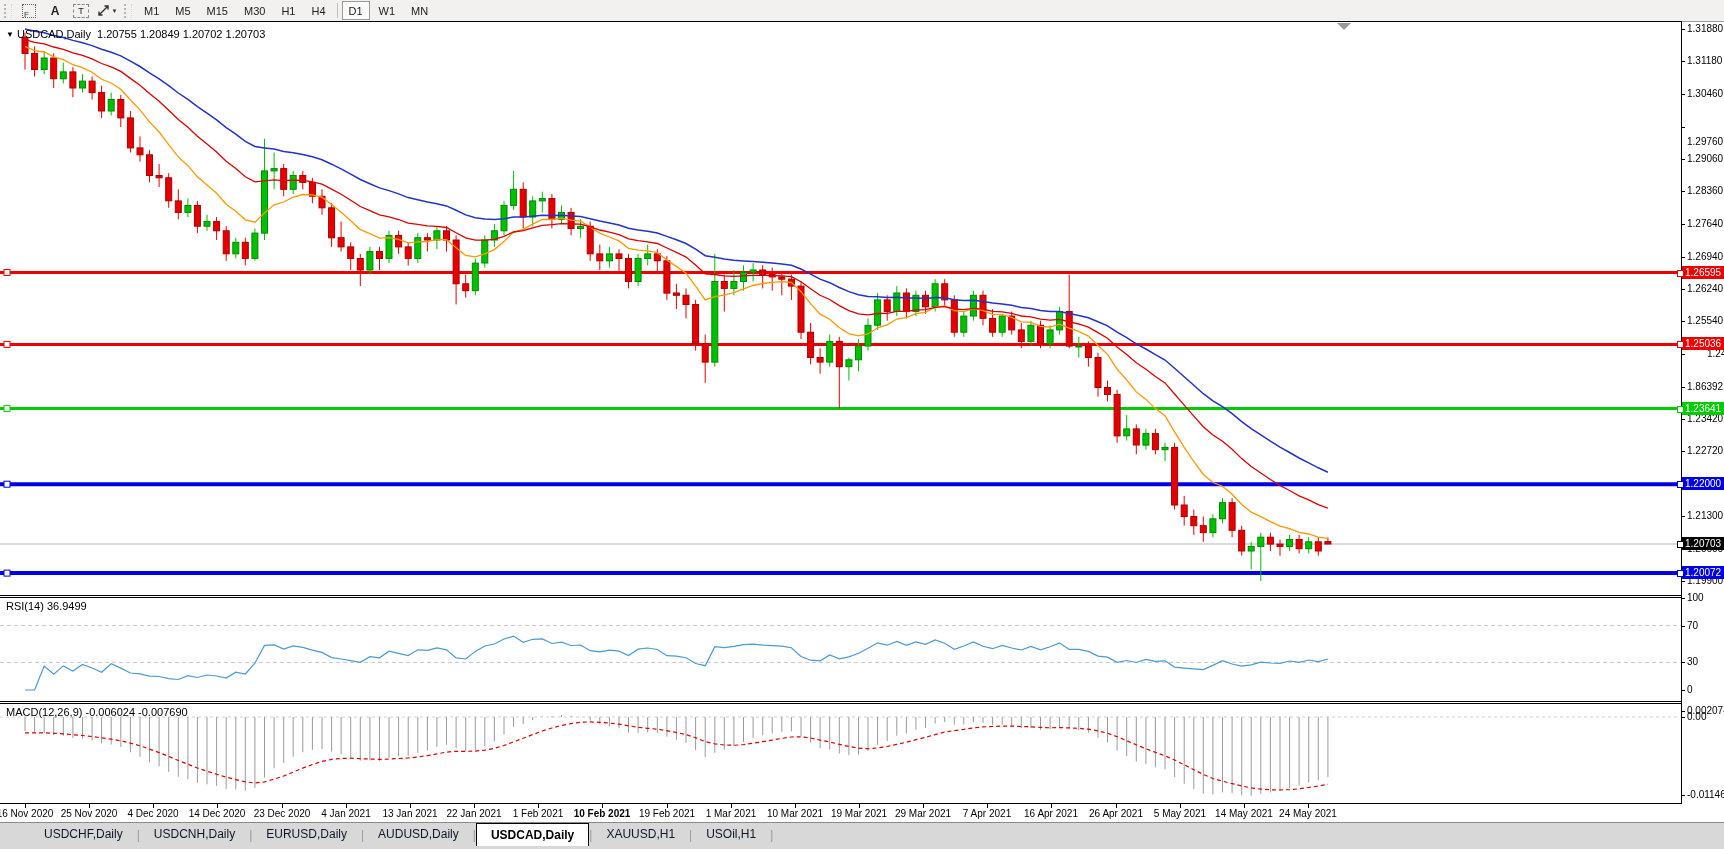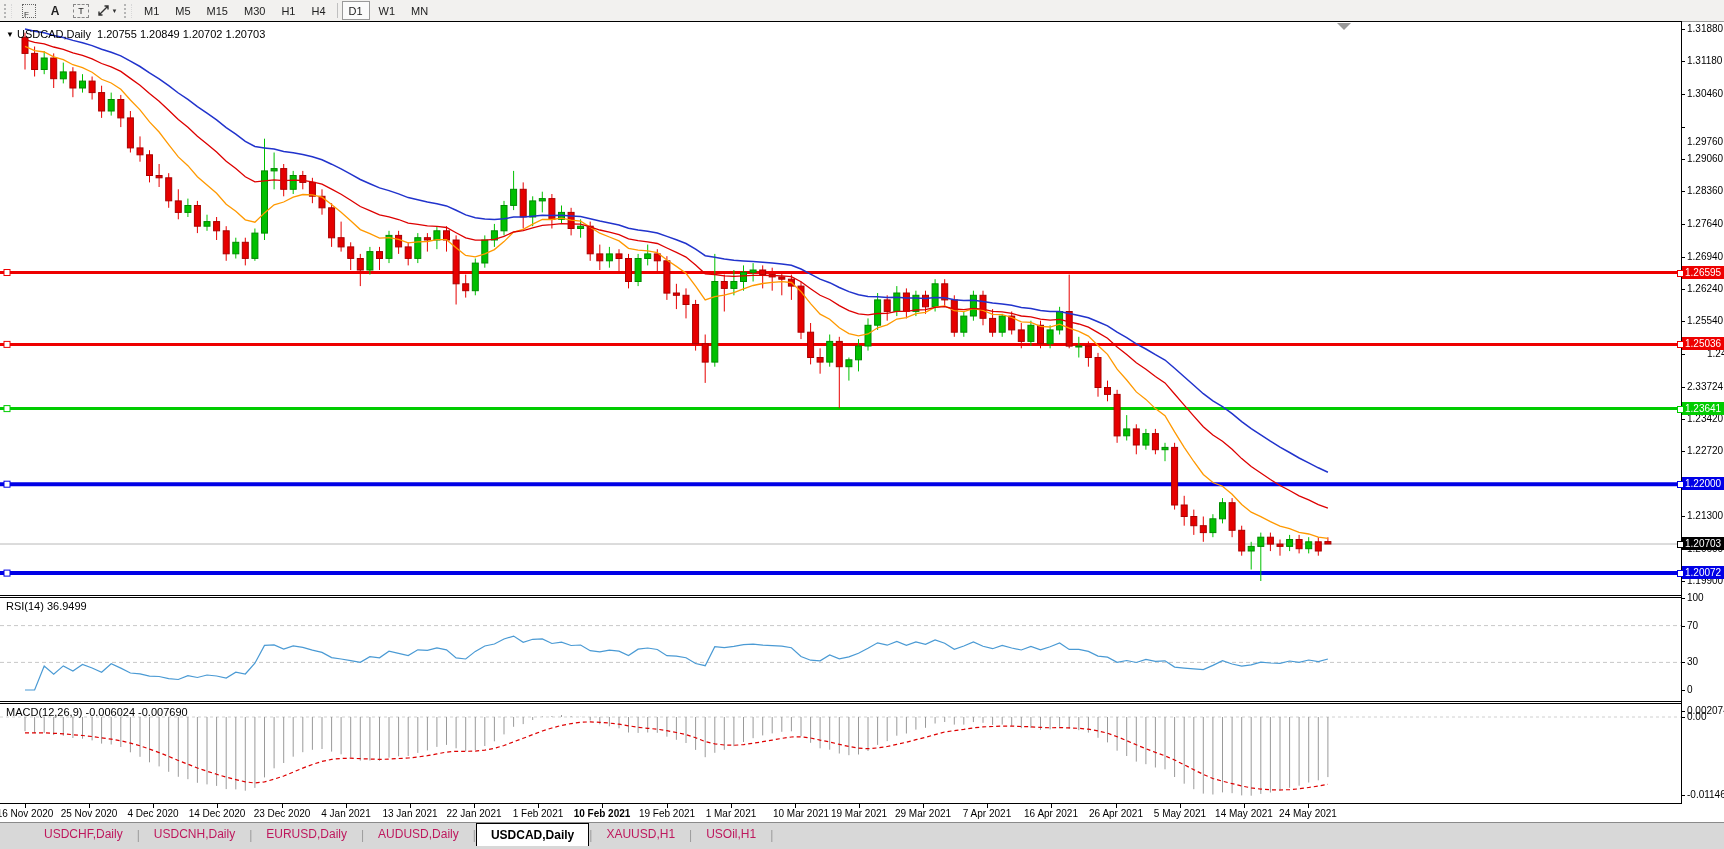--- a/index.html
+++ b/index.html
@@ -27,21 +27,21 @@
   .tick-dash{position:absolute;left:1681px;width:4px;height:1px;background:#000;}
   .ytick{position:absolute;left:1687px;font-size:10px;color:#000;white-space:nowrap;}
   .badge{position:absolute;left:1682px;width:42px;height:13px;font-size:10px;line-height:13px;color:#fff;padding-left:3px;z-index:5;}
   .badge .sq{position:absolute;left:-5px;top:4px;width:5px;height:5px;background:#fff;}
   
   #date-axis{position:absolute;left:0;top:804px;width:1682px;height:18px;background:#fff;}
   .dtick{position:absolute;top:0;width:1px;height:4px;background:#000;}
   .dlabel{position:absolute;top:4px;width:80px;margin-left:-40px;text-align:center;font-size:10px;color:#000;white-space:nowrap;}
   
   #tabbar{position:absolute;left:0;top:822px;width:1724px;height:27px;background:#d8d8d8;border-top:1px solid #8a8a8a;display:flex;align-items:flex-start;padding-left:30px;box-sizing:border-box;}
-  .tab{height:22px;display:flex;align-items:center;padding:0 14px;font-size:12px;color:#be185d;background:transparent;}
+  .tab{height:22px;display:flex;align-items:center;padding:0 14px;font-size:12px;color:#0f172a;background:transparent;}
   .tab.active{background:#fff;border:1px solid #000;border-bottom:none;color:#000;font-weight:bold;height:22px;}
   .tabsep{color:#9a9a9a;font-size:12px;align-self:center;margin-top:-3px;}
 </style>
 </head>
 <body>
 
 <div id="screen">
 
   <div id="toolbar">
     <div class="grip"></div>
@@ -544,21 +544,21 @@
       <div class="ytick" style="top: 218px;">1.27640</div>
       <div class="tick-dash" style="top: 257px;"></div>
       <div class="ytick" style="top: 251px;">1.26940</div>
       <div class="tick-dash" style="top: 289px;"></div>
       <div class="ytick" style="top: 283px;">1.26240</div>
       <div class="tick-dash" style="top: 321px;"></div>
       <div class="ytick" style="top: 315px;">1.25540</div>
       <div class="tick-dash" style="top: 354px;"></div>
       <div class="ytick" style="top: 348px; margin-left: 20px;">1.24820</div>
       <div class="tick-dash" style="top: 387px;"></div>
-      <div class="ytick" style="top: 381px;">2.33724</div>
+      <div class="ytick" style="top: 381px;">1.86392</div>
       <div class="tick-dash" style="top: 419px;"></div>
       <div class="ytick" style="top: 413px;">1.23420</div>
       <div class="tick-dash" style="top: 451px;"></div>
       <div class="ytick" style="top: 445px;">1.22720</div>
       <div class="tick-dash" style="top: 484px;"></div>
       <div class="ytick" style="top: 478px;">1.22000</div>
       <div class="tick-dash" style="top: 516px;"></div>
       <div class="ytick" style="top: 510px;">1.21300</div>
       <div class="tick-dash" style="top: 549px;"></div>
       <div class="ytick" style="top: 543px;">1.20600</div>
@@ -604,21 +604,21 @@
       <div class="dlabel" style="left: 474px;">22 Jan 2021</div>
       <div class="dtick" style="left: 538px;"></div>
       <div class="dlabel" style="left: 538px;">1 Feb 2021</div>
       <div class="dtick" style="left: 602px;"></div>
       <div class="dlabel" style="left: 602px; font-weight: bold;">10 Feb 2021</div>
       <div class="dtick" style="left: 667px;"></div>
       <div class="dlabel" style="left: 667px;">19 Feb 2021</div>
       <div class="dtick" style="left: 731px;"></div>
       <div class="dlabel" style="left: 731px;">1 Mar 2021</div>
       <div class="dtick" style="left: 795px;"></div>
-      <div class="dlabel" style="left: 795px; padding-left: 6px;">10 Mar 2021</div>
+      <div class="dlabel" style="left: 795px;">10 Mar 2021</div>
       <div class="dtick" style="left: 859px;"></div>
       <div class="dlabel" style="left: 859px;">19 Mar 2021</div>
       <div class="dtick" style="left: 923px;"></div>
       <div class="dlabel" style="left: 923px;">29 Mar 2021</div>
       <div class="dtick" style="left: 987px;"></div>
       <div class="dlabel" style="left: 987px;">7 Apr 2021</div>
       <div class="dtick" style="left: 1051px;"></div>
       <div class="dlabel" style="left: 1051px;">16 Apr 2021</div>
       <div class="dtick" style="left: 1116px;"></div>
       <div class="dlabel" style="left: 1116px;">26 Apr 2021</div>

